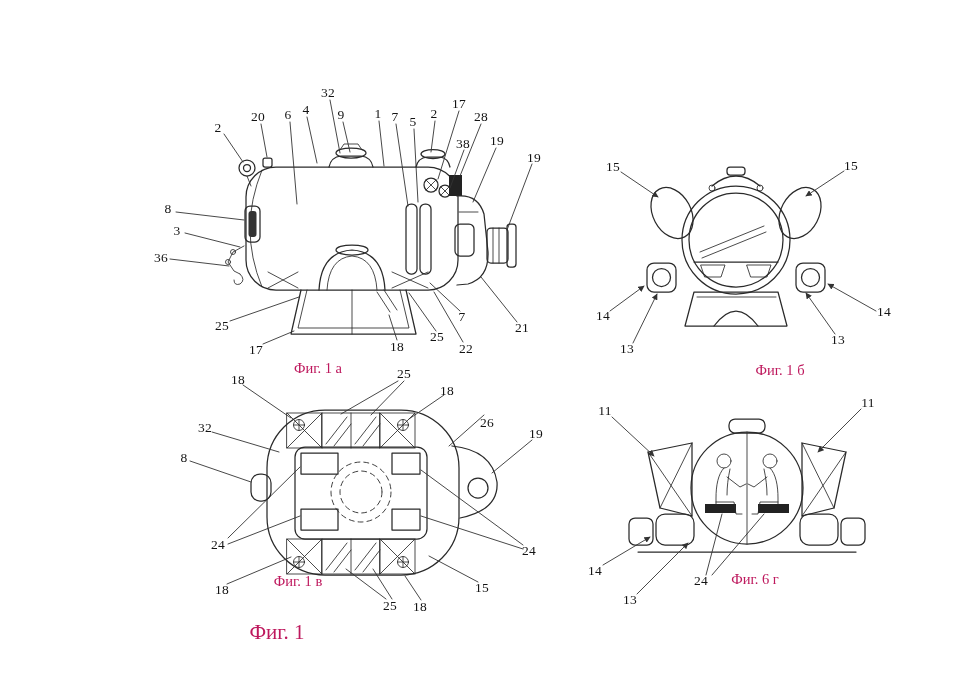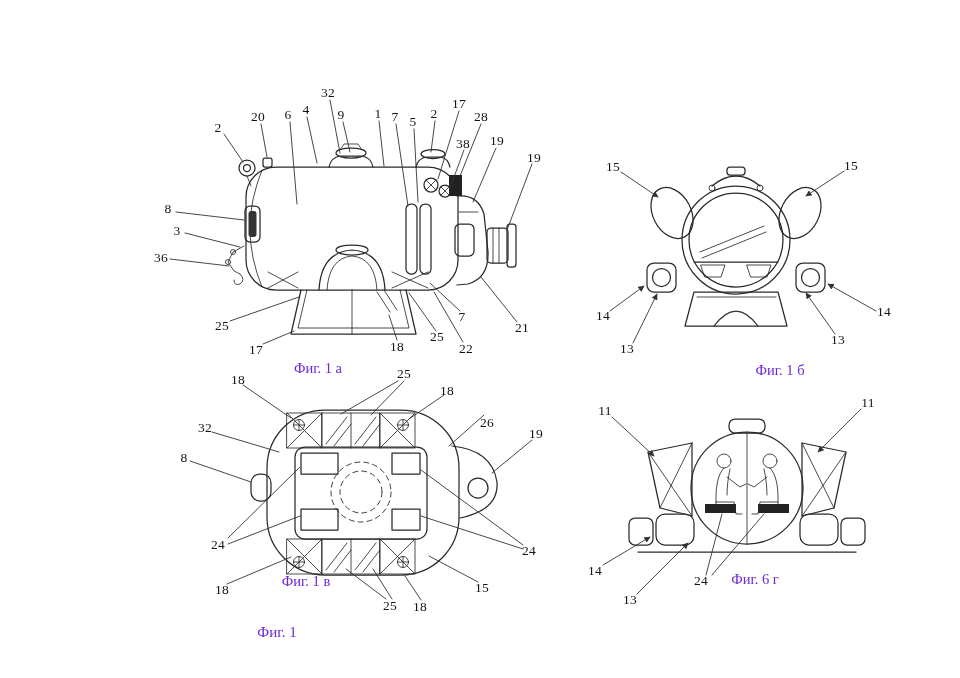--- a/index.html
+++ b/index.html
@@ -12,23 +12,23 @@
   .ln   { stroke:#2a2a2a; fill:none; stroke-width:1.25; stroke-linecap:round; stroke-linejoin:round; }
   .thin { stroke-width:0.85; }
   .leader { stroke:#333; stroke-width:0.9; fill:none; }
   .dash { stroke-dasharray:5 4; stroke-width:0.9; }
   .lbl {
     position:absolute; transform:translate(-50%,-50%);
     font-size:13.5px; color:#141414; letter-spacing:.3px; white-space:nowrap;
   }
   .cap {
     position:absolute; transform:translate(-50%,-50%);
-    font-size:14.5px; color:#6d28d9; white-space:nowrap;
+    font-size:14.5px; color:#be185d; white-space:nowrap;
   }
-  .maincap { font-size:15px; }
+  .maincap { font-size:21px; }
 </style>
 </head>
 <body>
 
 <div class="page">
 
   <svg class="drawing" width="960" height="678" viewBox="0 0 960 678">
     <defs>
       <marker id="arr" viewBox="0 0 10 10" refX="9" refY="5" markerWidth="7" markerHeight="7" orient="auto-start-reverse">
         <path d="M0,0 L10,5 L0,10 z" fill="#333"></path>
@@ -283,21 +283,21 @@
   <span class="lbl" style="left:487px;top:423px">26</span>
   <span class="lbl" style="left:536px;top:434px">19</span>
   <span class="lbl" style="left:205px;top:428px">32</span>
   <span class="lbl" style="left:184px;top:458px">8</span>
   <span class="lbl" style="left:218px;top:545px">24</span>
   <span class="lbl" style="left:222px;top:590px">18</span>
   <span class="lbl" style="left:390px;top:606px">25</span>
   <span class="lbl" style="left:420px;top:607px">18</span>
   <span class="lbl" style="left:482px;top:588px">15</span>
   <span class="lbl" style="left:529px;top:551px">24</span>
-  <span class="cap" style="left:306px;top:581px">Фиг. 1 в</span>
+  <span class="cap" style="left:298px;top:581px">Фиг. 1 в</span>
 
   <span class="lbl" style="left:605px;top:411px">11</span>
   <span class="lbl" style="left:868px;top:403px">11</span>
   <span class="lbl" style="left:595px;top:571px">14</span>
   <span class="lbl" style="left:630px;top:600px">13</span>
   <span class="lbl" style="left:701px;top:581px">24</span>
   <span class="cap" style="left:755px;top:579px">Фиг. 6 г</span>
 
   <span class="cap maincap" style="left:277px;top:632px">Фиг. 1</span>
 

